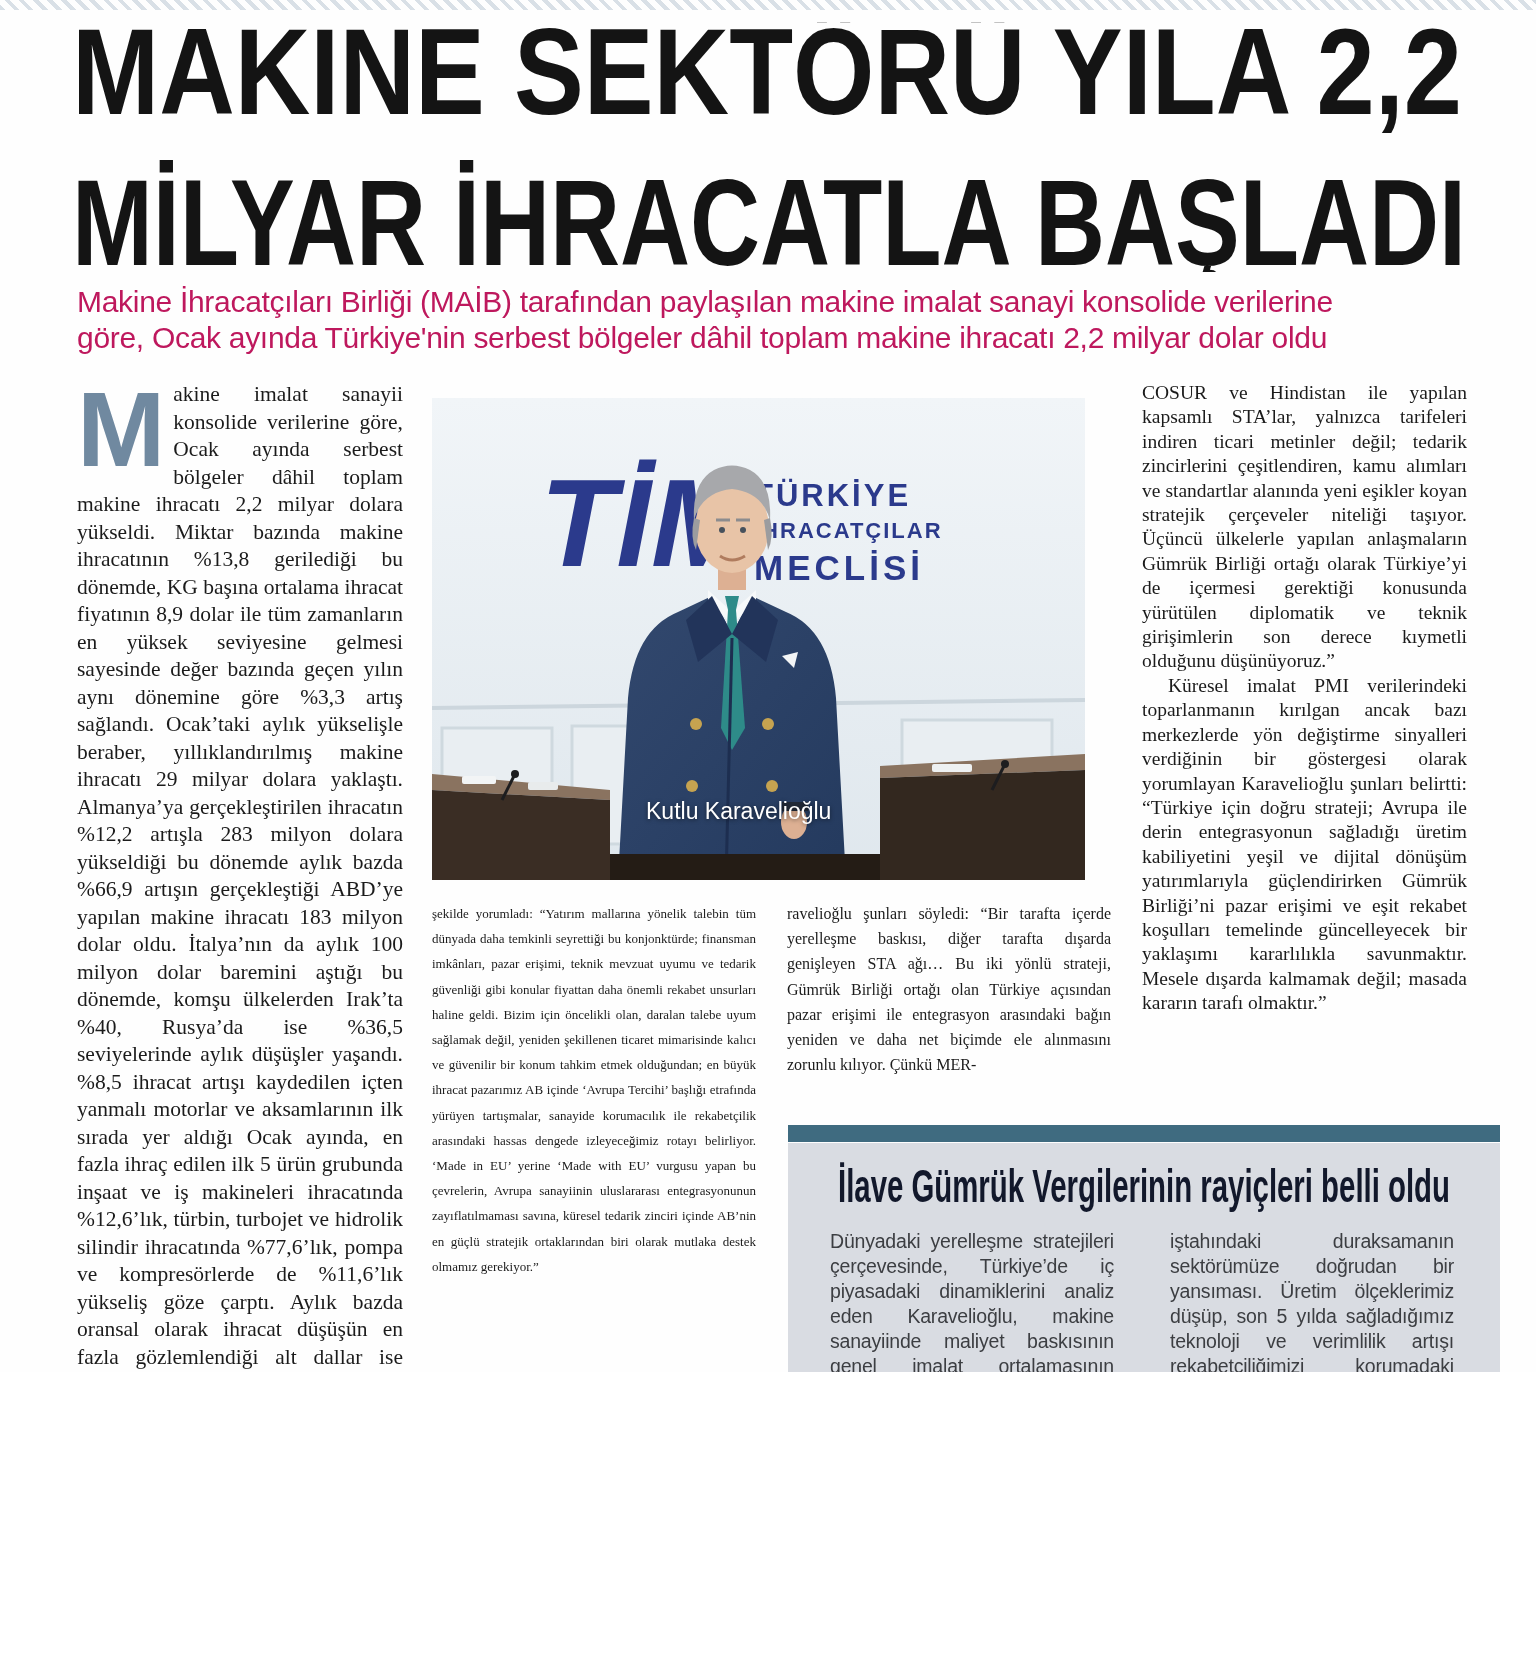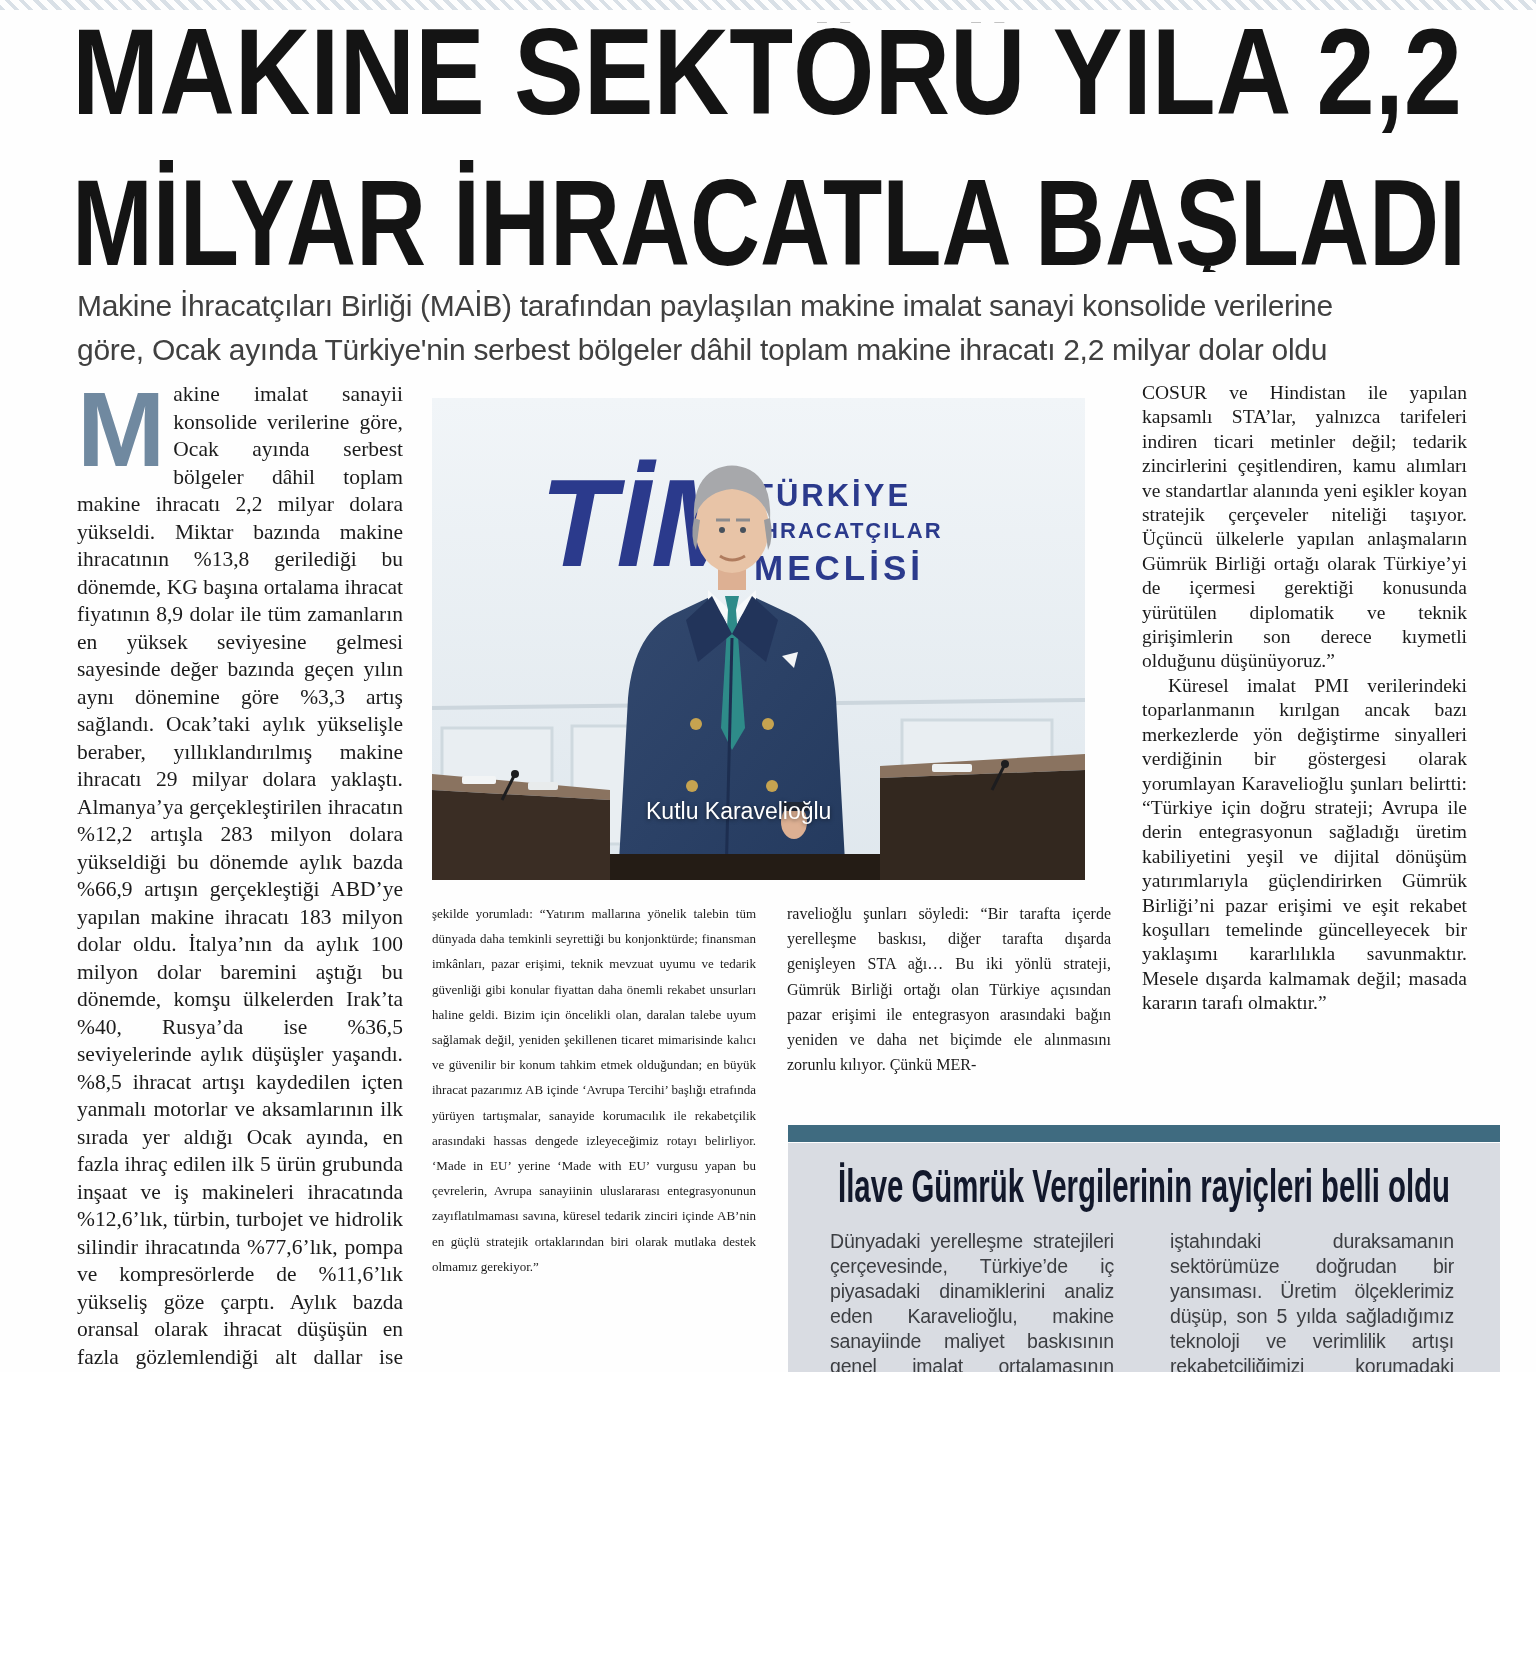--- a/index.html
+++ b/index.html
@@ -6,21 +6,21 @@
   .page{position:relative;width:1536px;height:1372px;background:#fefefe;overflow:hidden;
         font-family:"Liberation Serif",serif;color:#1b1b1b;}
   .hatch{position:absolute;left:0;width:1536px;
          background:repeating-linear-gradient(45deg,#b4c2cf 0 4px,#ffffff 4px 10px);}
   .hatch-top{top:0;height:10px;opacity:.5;}
   .hatch-bottom{top:1661px;height:14px;}
   .headline-svg{position:absolute;left:70px;top:22px;}
   .headline-svg text{font-family:"Liberation Sans",sans-serif;font-weight:700;fill:#141414;}
   .deck{position:absolute;left:77px;top:284px;width:1408px;
         font-family:"Liberation Sans",sans-serif;font-weight:500;font-size:30px;
-        line-height:44px;color:#404040;white-space:pre-line;letter-spacing:-.3px;}
+        line-height:36px;color:#be185d;white-space:pre-line;letter-spacing:-.3px;}
   .col{position:absolute;text-align:justify;overflow:hidden;}
   .col p{margin:0;}
   .col p.ind{text-indent:26px;}
   .col1{left:77px;top:381px;width:326px;height:1272px;font-size:21.5px;line-height:27.5px;}
   .col2{left:432px;top:901px;width:324px;height:756px;font-size:13px;line-height:25.2px;}
   .col3{left:787px;top:901px;width:324px;height:206px;font-size:16px;line-height:25.2px;}
   .col4{left:1142px;top:381px;width:325px;height:700px;font-size:19.5px;line-height:24.4px;}
   .dropcap{float:left;font-family:"Liberation Sans",sans-serif;font-weight:700;
            font-size:106px;line-height:84px;color:#7089a0;margin:6px 8px 0 0;}
   .subhead{margin:16px 0 12px 0;font-family:"Liberation Sans",sans-serif;font-weight:700;

